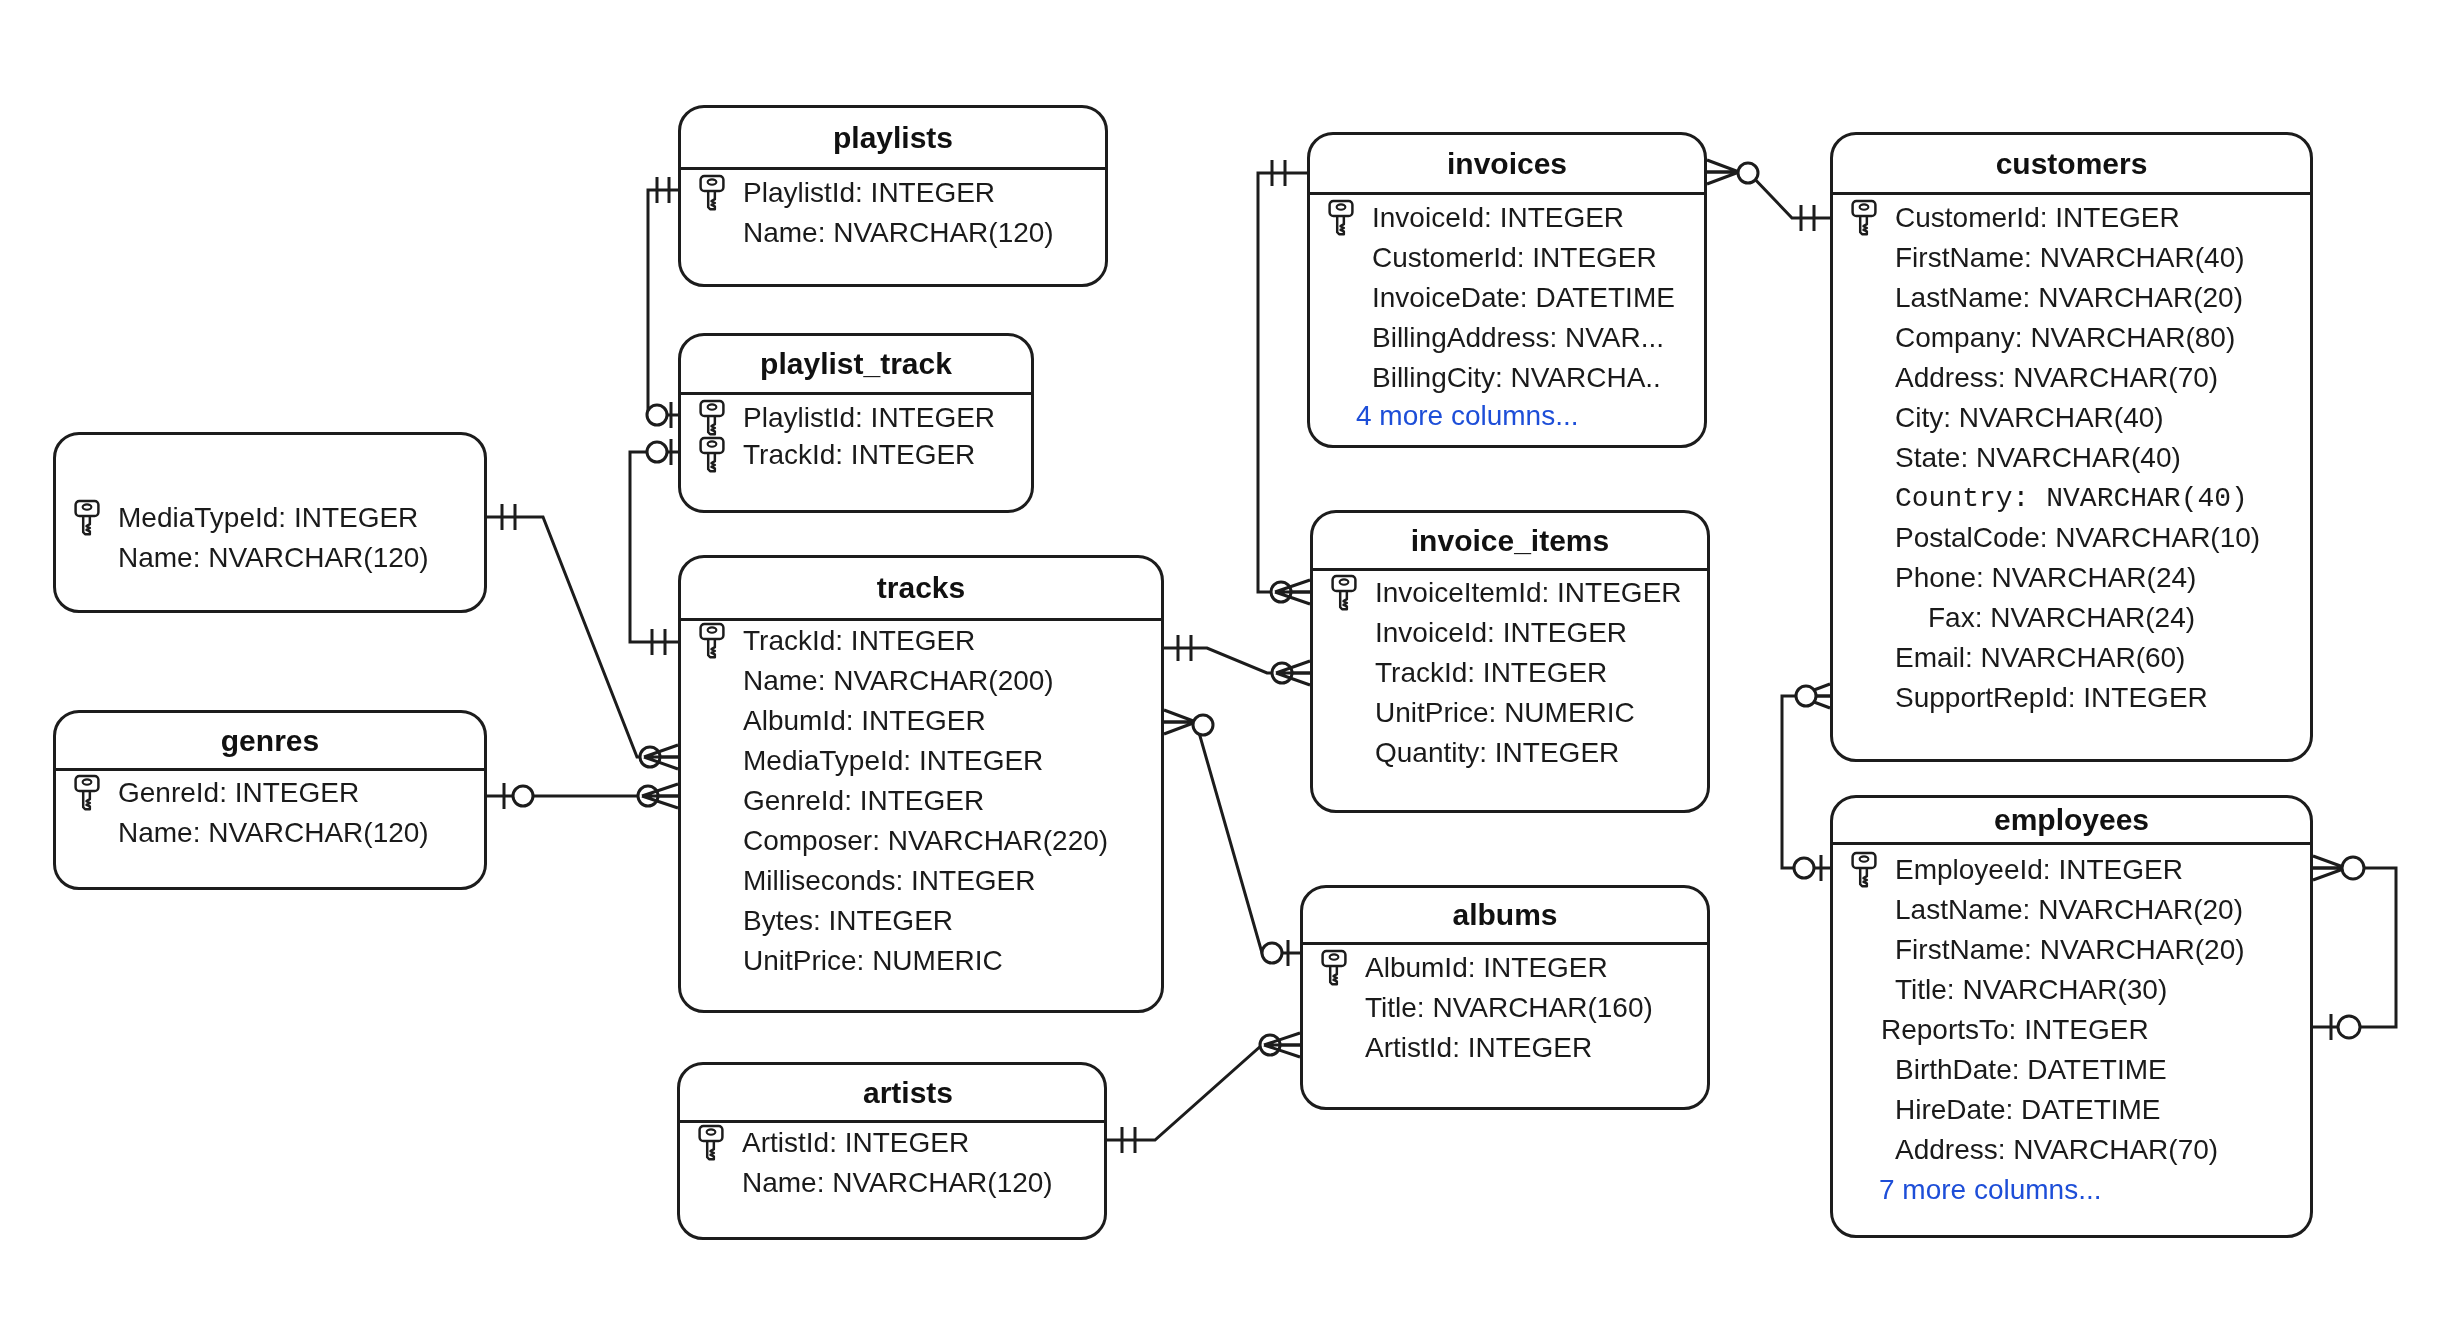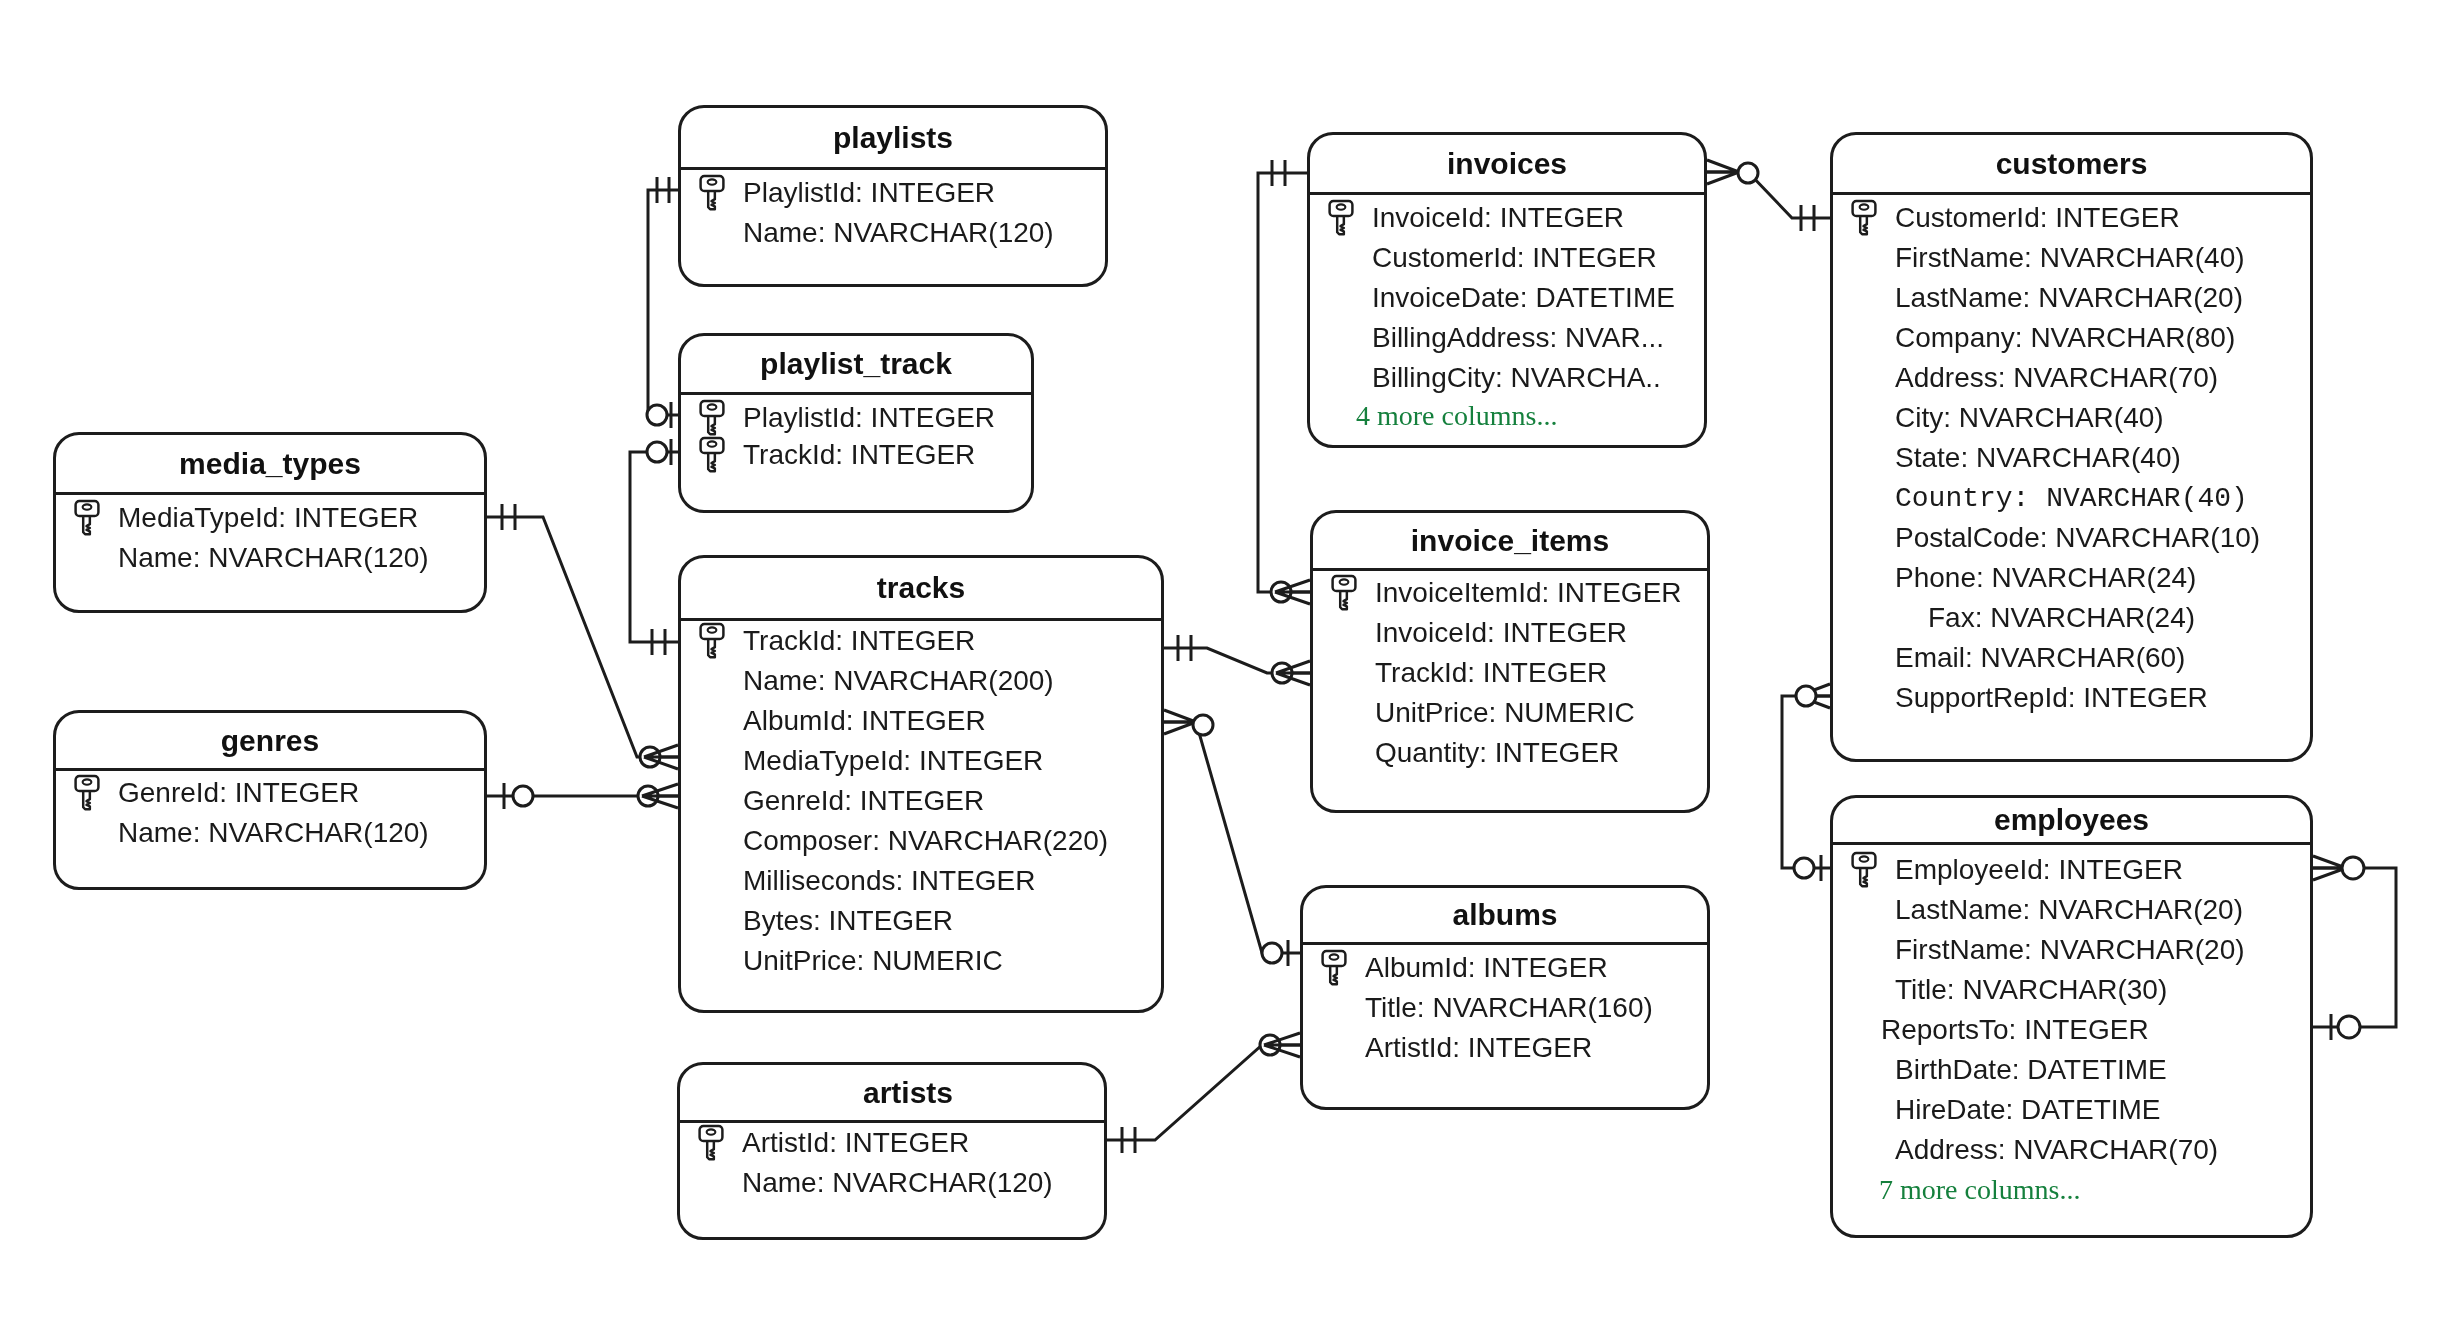--- a/index.html
+++ b/index.html
@@ -40,24 +40,23 @@
     padding-left:14px;
     box-sizing:border-box;
   }
   .field-row .key-icon{
     width:34px;height:38px;
     margin-right:14px;
     flex:0 0 auto;
   }
   .field-row.no-key{padding-left:62px;}
   .field-row.more-note{
-    color:#15803d;
+    color:#1d4ed8;
     padding-left:46px;
     font-size:28px;
-    font-family:Liberation Serif, serif;
   }
   .field-text{display:inline-block;}
 </style>
 </head>
 <body>
 
 <div id="diagram">
   <svg id="rel-layer" width="2458" height="1318" viewBox="0 0 2458 1318" fill="none" stroke="#1c1c1c" stroke-width="3">
 
     <g>
@@ -168,21 +167,20 @@
       <div class="field-row" style="top: 99px;">
         <svg viewBox="0 0 32 40" class="key-icon">
           <rect x="4" y="2" width="24" height="16" rx="4" fill="none" stroke="#1c1c1c" stroke-width="2.6"></rect>
           <ellipse cx="16" cy="8.5" rx="4.6" ry="2.8" fill="none" stroke="#1c1c1c" stroke-width="2.2"></ellipse>
           <path d="M12 18 L12 35 L14 37 L19 37 L19 34 L15.5 32.5 L19 30.5 L15.5 28.5 L19 26.5 L19 18" fill="none" stroke="#1c1c1c" stroke-width="2.6" stroke-linejoin="round"></path>
         </svg>
         <span class="field-text">TrackId: INTEGER</span>
       </div>
     </div>
     <div class="table-box" style="left: 53px; top: 432px; width: 434px; height: 181px;">
-      <div class="table-title" style="height: 60px;">media_types</div>
       <div class="field-row" style="top: 63px;">
         <svg viewBox="0 0 32 40" class="key-icon">
           <rect x="4" y="2" width="24" height="16" rx="4" fill="none" stroke="#1c1c1c" stroke-width="2.6"></rect>
           <ellipse cx="16" cy="8.5" rx="4.6" ry="2.8" fill="none" stroke="#1c1c1c" stroke-width="2.2"></ellipse>
           <path d="M12 18 L12 35 L14 37 L19 37 L19 34 L15.5 32.5 L19 30.5 L15.5 28.5 L19 26.5 L19 18" fill="none" stroke="#1c1c1c" stroke-width="2.6" stroke-linejoin="round"></path>
         </svg>
         <span class="field-text">MediaTypeId: INTEGER</span>
       </div>
       <div class="field-row no-key" style="top: 103px;">
         <span class="field-text">Name: NVARCHAR(120)</span>

